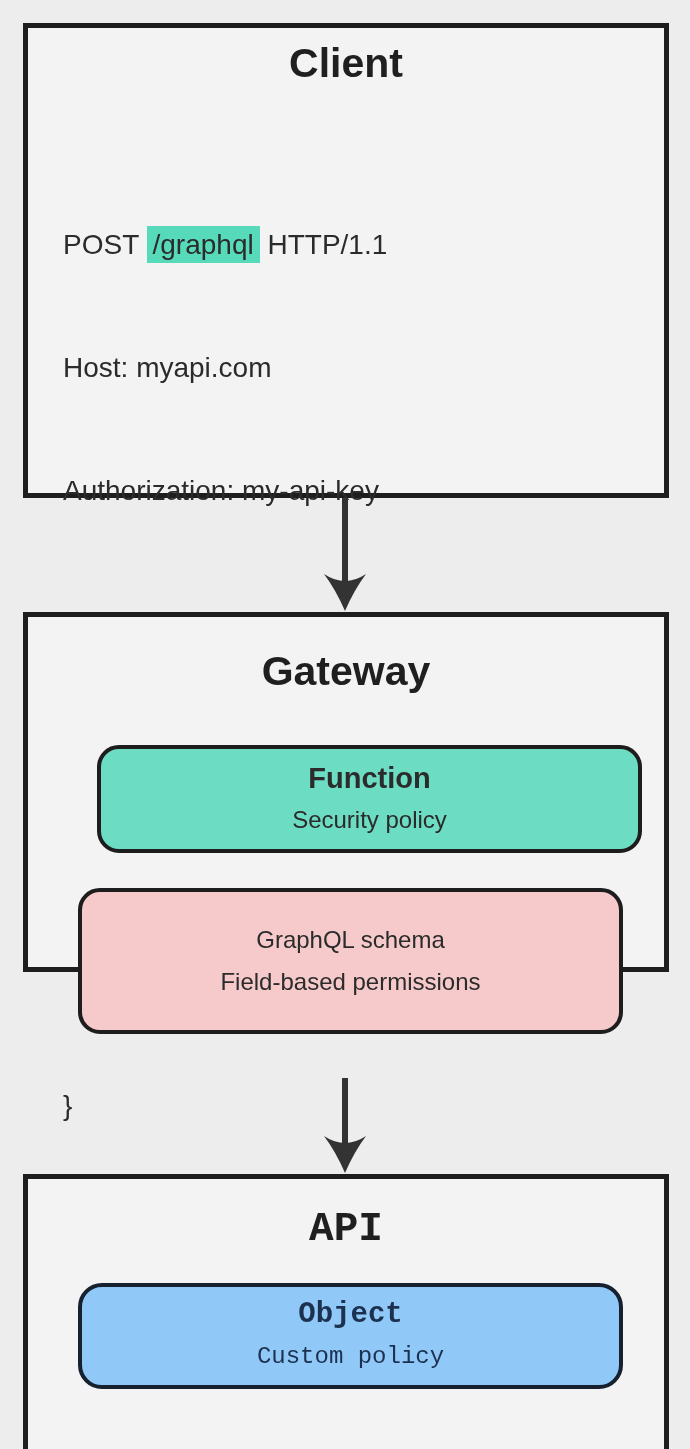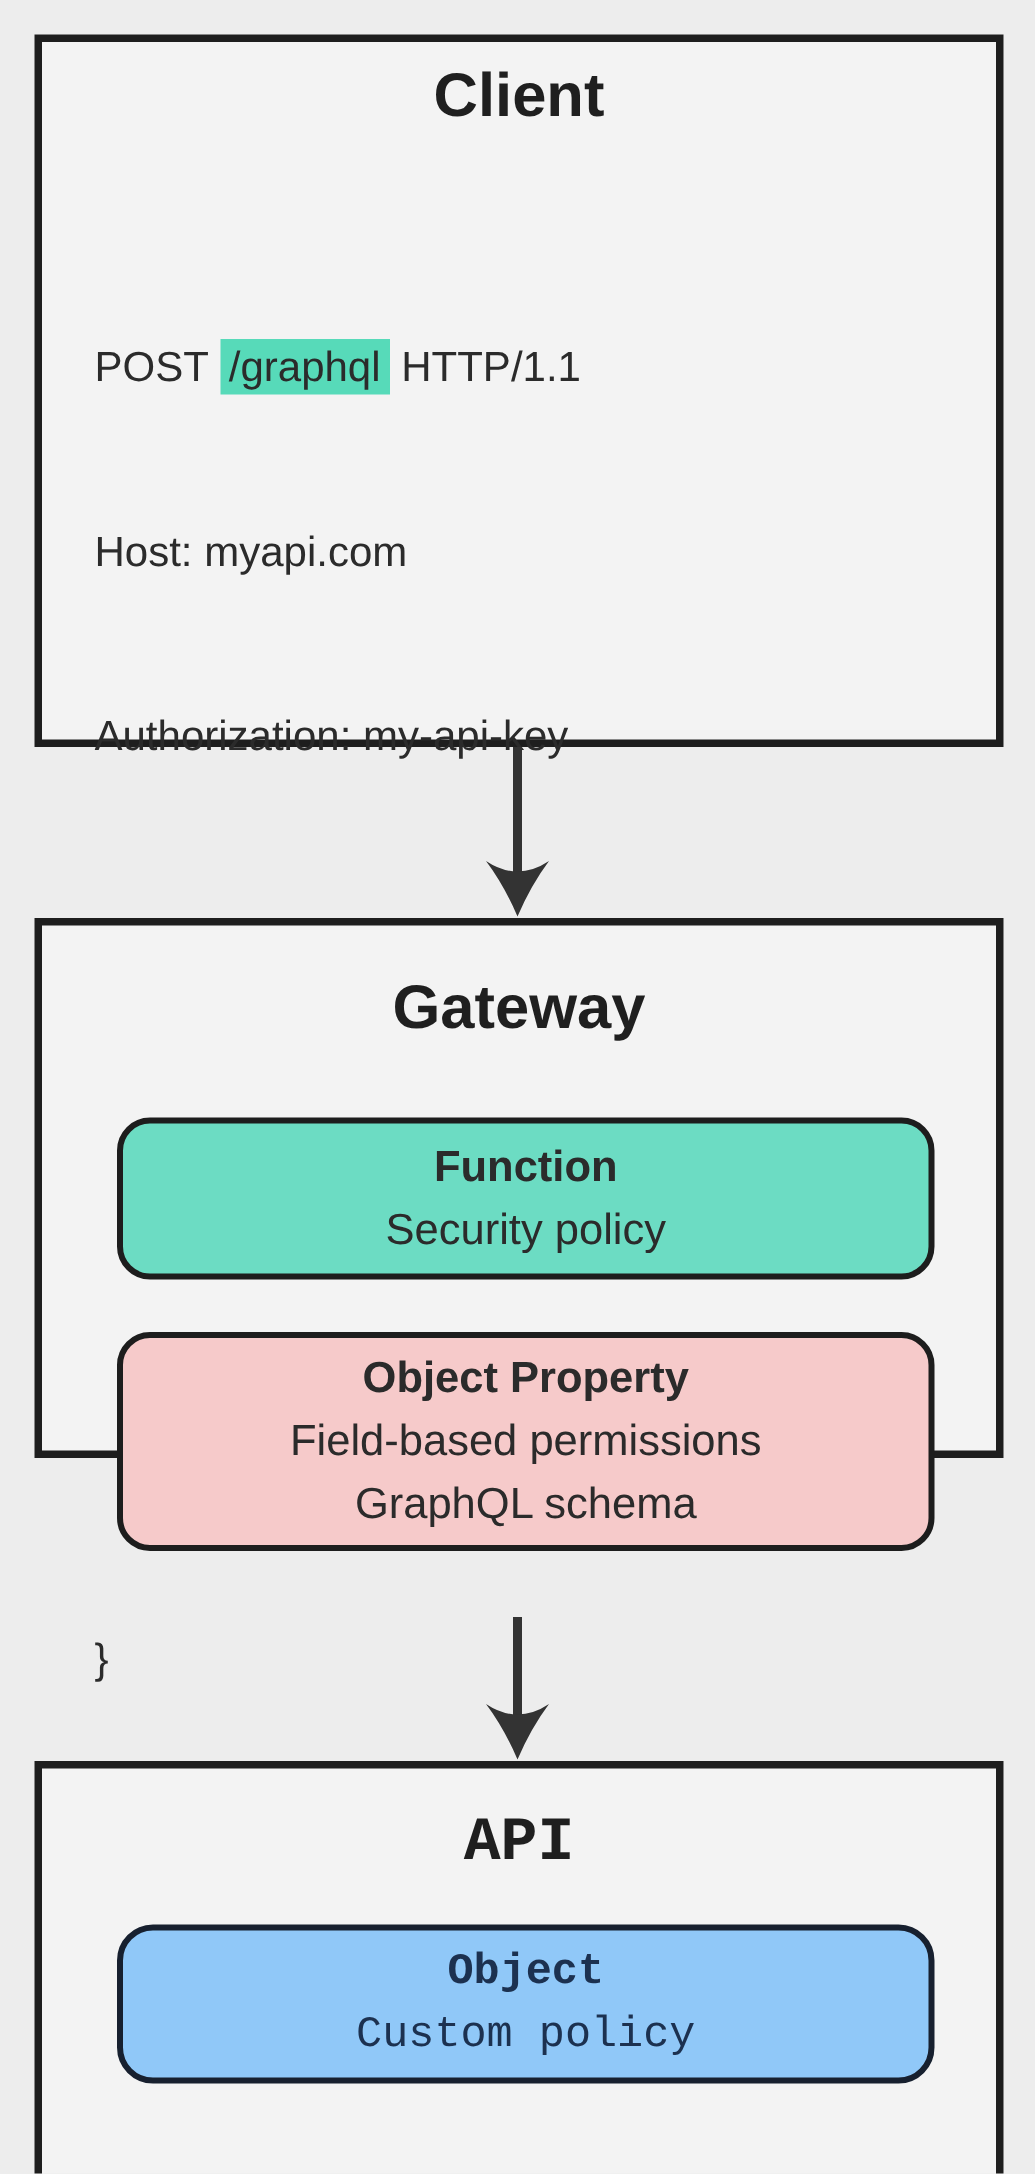--- a/index.html
+++ b/index.html
@@ -73,30 +73,30 @@
     position:absolute;
     left:50px;
     width:545px;
     border:4px solid var(--card-border);
     border-radius:22px;
     text-align:center;
     display:flex;
     flex-direction:column;
     justify-content:center;
   }
-  .card-teal { background: var(--teal-card); top:128px; height:108px; }
+  .card-teal { background: var(--teal-card); top:128px; height:108px;margin-left:19px; }
   .card-pink { background: var(--pink-card); top:271px; height:146px; }
   .card-blue {
     background: var(--blue-card);
     border-color: var(--blue-card-border);
     color: var(--navy-text);
     top:104px; height:106px;border-radius:24px;
   }
   .card-title { font-weight:bold; font-size:29px; line-height:42px; }
-  .card-line  { font-size:29px; line-height:42px; }
+  .card-line  { font-size:24px; line-height:42px; }
 
   .arrow { position:absolute; left:315px; }
   #arrow-1 { top:498px; }
   #arrow-2 { top:1078px; }
 </style>
 </head>
 <body>
 
 <div class="stage">
 
@@ -119,23 +119,22 @@
     <path d="M9,76 Q30,90 51,76 Q39,92 30,113 Q21,92 9,76 Z" fill="#333333"></path>
   </svg>
 
   <section class="panel panel-gateway">
     <h2 class="panel-title">Gateway</h2>
     <div class="card card-teal">
       <div class="card-title">Function</div>
       <div class="card-line">Security policy</div>
     </div>
     <div class="card card-pink">
-      <div class="card-title">Object Property</div>
+      <div class="card-line">GraphQL schema</div>
       <div class="card-line">Field-based permissions</div>
-      <div class="card-line">GraphQL schema</div>
     </div>
   </section>
 
   <svg id="arrow-2" class="arrow" width="60" height="96" viewBox="0 0 60 96">
     <line x1="30" y1="0" x2="30" y2="68" stroke="#333333" stroke-width="6"></line>
     <path d="M9,58 Q30,72 51,58 Q39,74 30,95 Q21,74 9,58 Z" fill="#333333"></path>
   </svg>
 
   <section class="panel panel-api">
     <h2 class="panel-title">API</h2>

